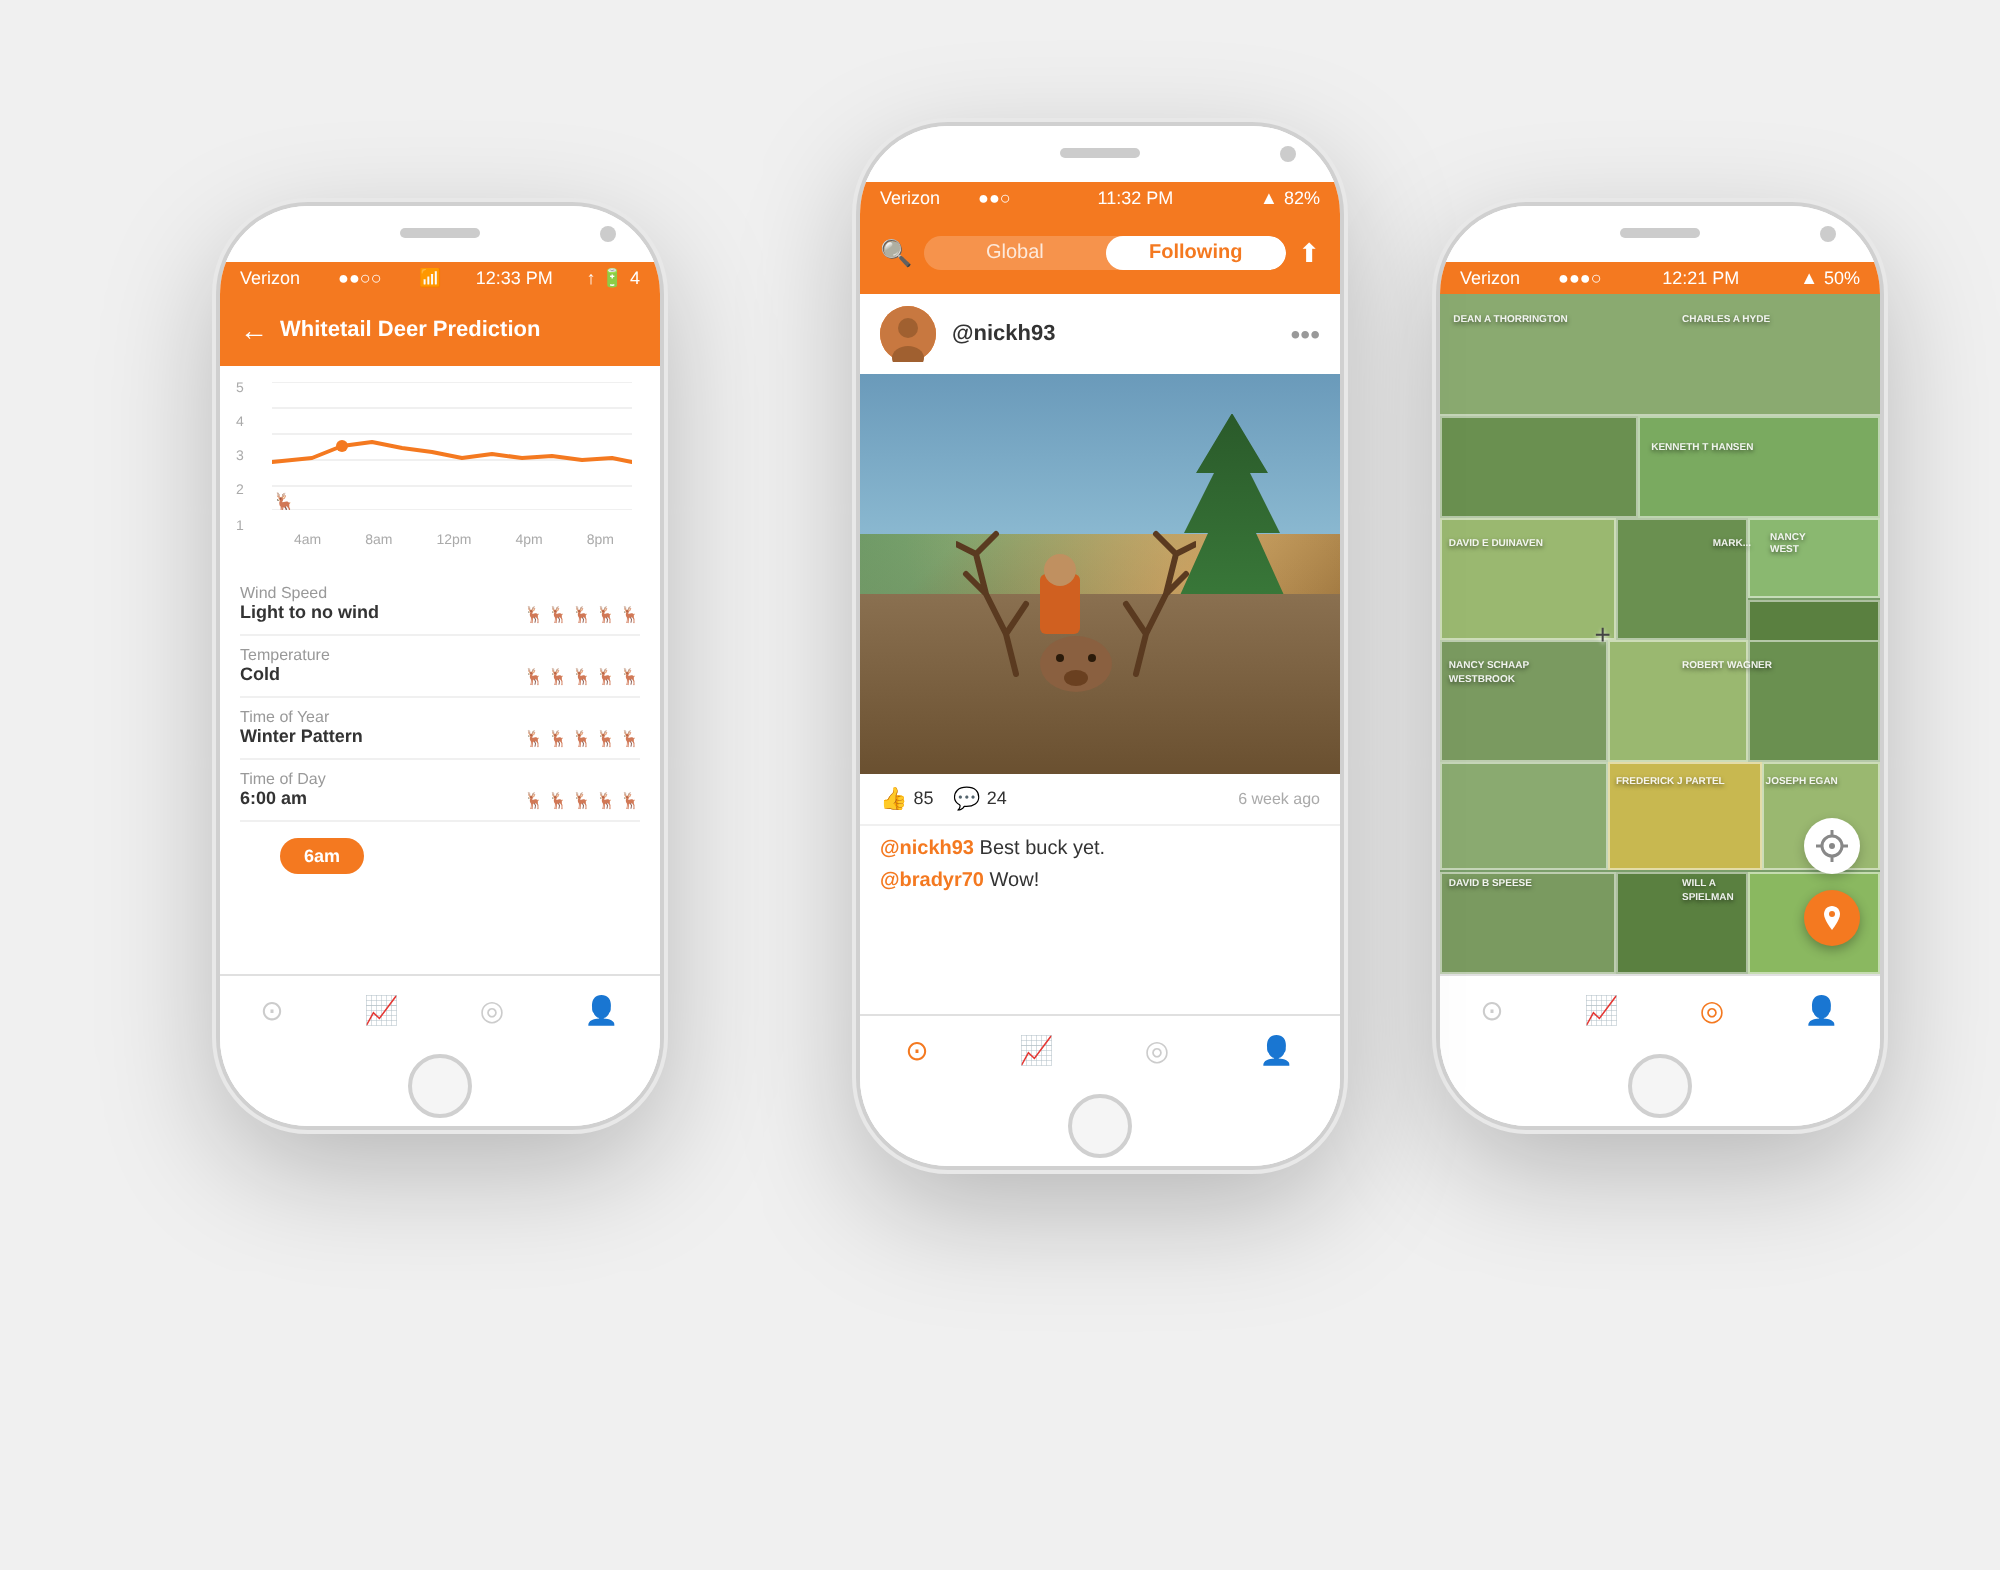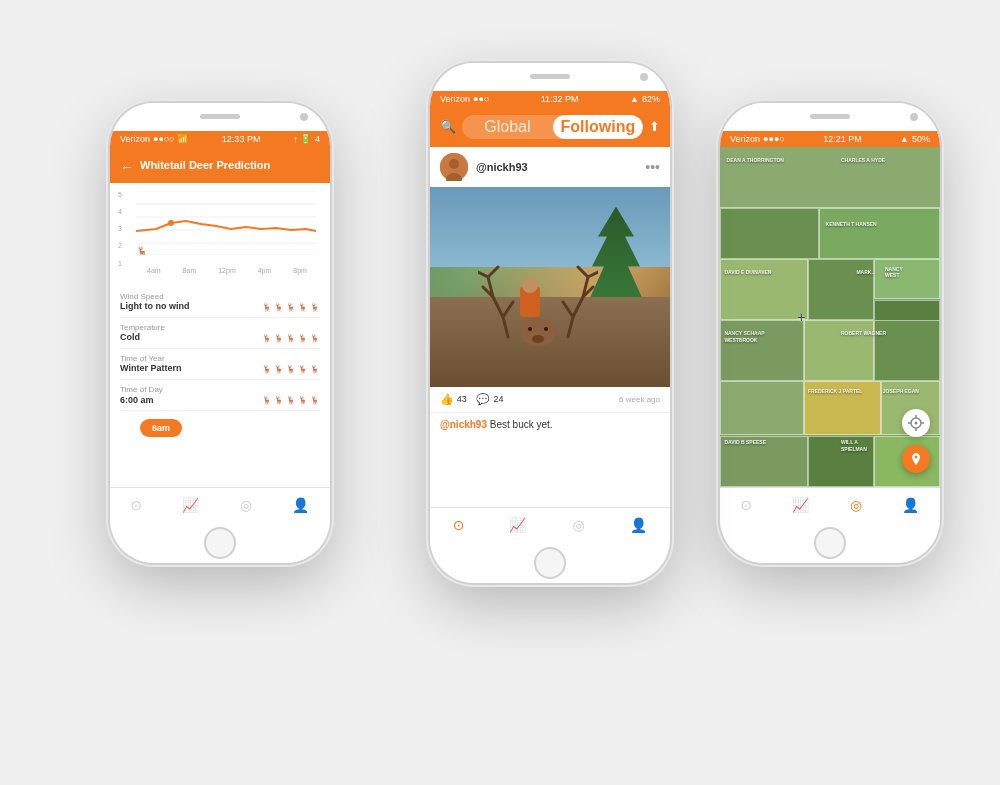--- a/index.html
+++ b/index.html
@@ -107,21 +107,21 @@
       color: #fff;
       font-size: 9px;
       padding: 2px 10px;
       display: flex;
       justify-content: space-between;
       align-items: center;
       height: 16px;
       flex-shrink: 0;
     }
 
-    .status-bar-left { display: flex; align-items: center; gap: 3px; }
+    .status-bar-left { display: flex; align-items: center; gap: 19px; }
     .status-bar-right { display: flex; align-items: center; gap: 3px; }
 
     
     .phone-bottom {
       height: 40px;
       display: flex;
       align-items: center;
       justify-content: center;
       background: #fff;
       flex-shrink: 0;
@@ -287,21 +287,21 @@
       flex: 1;
       background: rgba(255,255,255,0.2);
       border-radius: 14px;
       overflow: hidden;
     }
 
     .tab-btn {
       flex: 1;
       text-align: center;
       padding: 3px 0;
-      font-size: 16px;
+      font-size: 10px;
       font-weight: 500;
       color: rgba(255,255,255,0.8);
     }
 
     .tab-btn.active {
       background: #fff;
       color: #F47920;
       border-radius: 14px;
       font-weight: 600;
     }
@@ -575,21 +575,21 @@
               <span style="font-size:8px; color:#F47920;">🦌</span>
               <span style="font-size:8px; color:#ccc;">🦌</span>
               <span style="font-size:8px; color:#ccc;">🦌</span>
               <span style="font-size:8px; color:#ccc;">🦌</span>
             </div>
           </div>
         </div>
 
         <div class="condition-item">
           <div class="condition-label">Time of Day</div>
-          <div style="display:flex; justify-content:space-between; align-items:flex-end;">
+          <div style="display:flex; justify-content:space-between; align-items:center;">
             <div class="condition-value">6:00 am</div>
             <div class="condition-icons">
               <span style="font-size:8px; color:#F47920;">🦌</span>
               <span style="font-size:8px; color:#F47920;">🦌</span>
               <span style="font-size:8px; color:#F47920;">🦌</span>
               <span style="font-size:8px; color:#F47920;">🦌</span>
               <span style="font-size:8px; color:#ccc;">🦌</span>
             </div>
           </div>
         </div>
@@ -675,33 +675,37 @@
           <ellipse cx="60" cy="82" rx="6" ry="4" fill="#6a4020"></ellipse>
 
           <rect x="42" y="30" width="20" height="30" rx="3" fill="#d06020"></rect>
           <ellipse cx="52" cy="28" rx="8" ry="8" fill="#c09060"></ellipse>
         </svg>
       </div>
 
       <div class="post-stats">
         <div class="stat-item">
           <span class="stat-icon">👍</span>
-          <span>43</span>
+          <span>85</span>
         </div>
         <div class="stat-item">
           <span class="stat-icon">💬</span>
           <span>24</span>
         </div>
         <span class="post-time">6 week ago</span>
       </div>
 
       <div class="post-comments">
         <div class="comment-line">
           <span class="comment-user">@nickh93</span>
           <span> Best buck yet.</span>
+        </div>
+        <div class="comment-line">
+          <span class="comment-user">@bradyr70</span>
+          <span> Wow!</span>
         </div>
       </div>
 
       <div class="bottom-nav">
         <span class="nav-icon active">⊙</span>
         <span class="nav-icon">📈</span>
         <span class="nav-icon">◎</span>
         <span class="nav-icon">👤</span>
       </div>
     </div>

